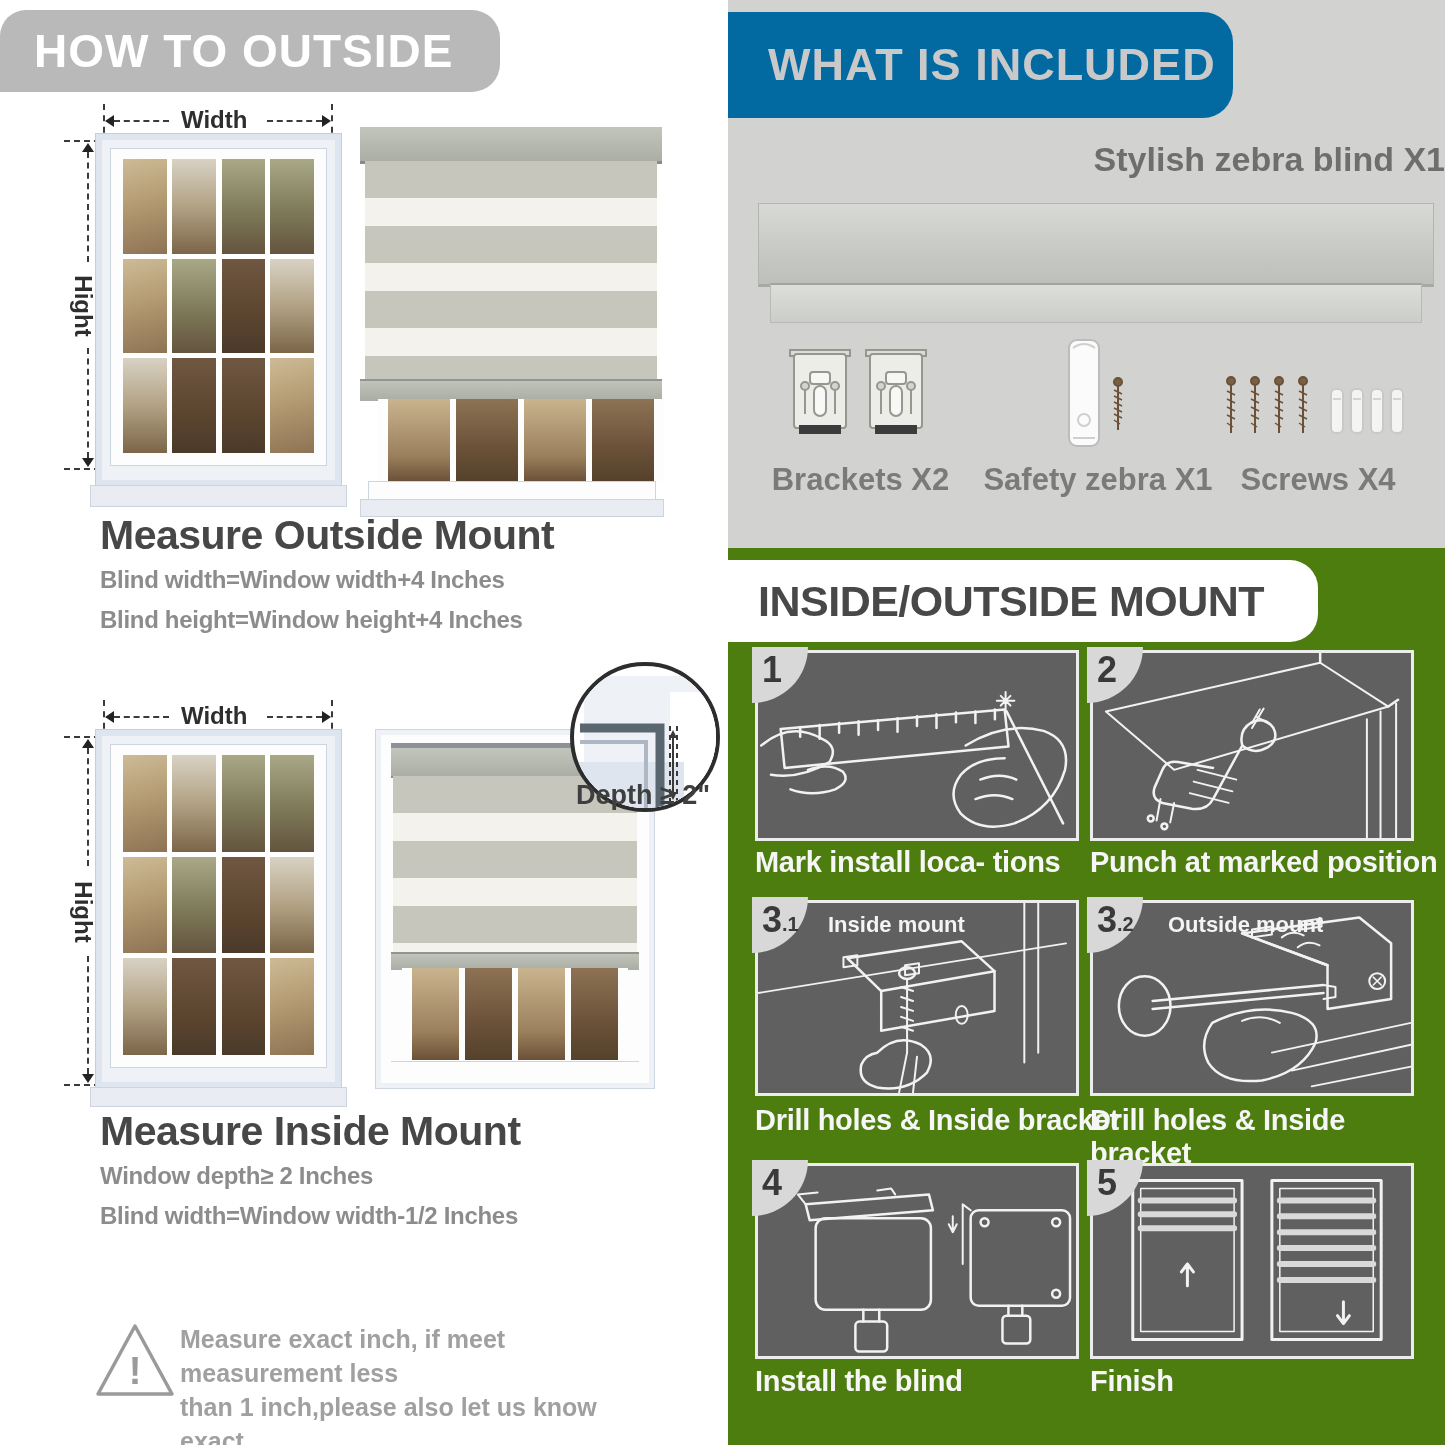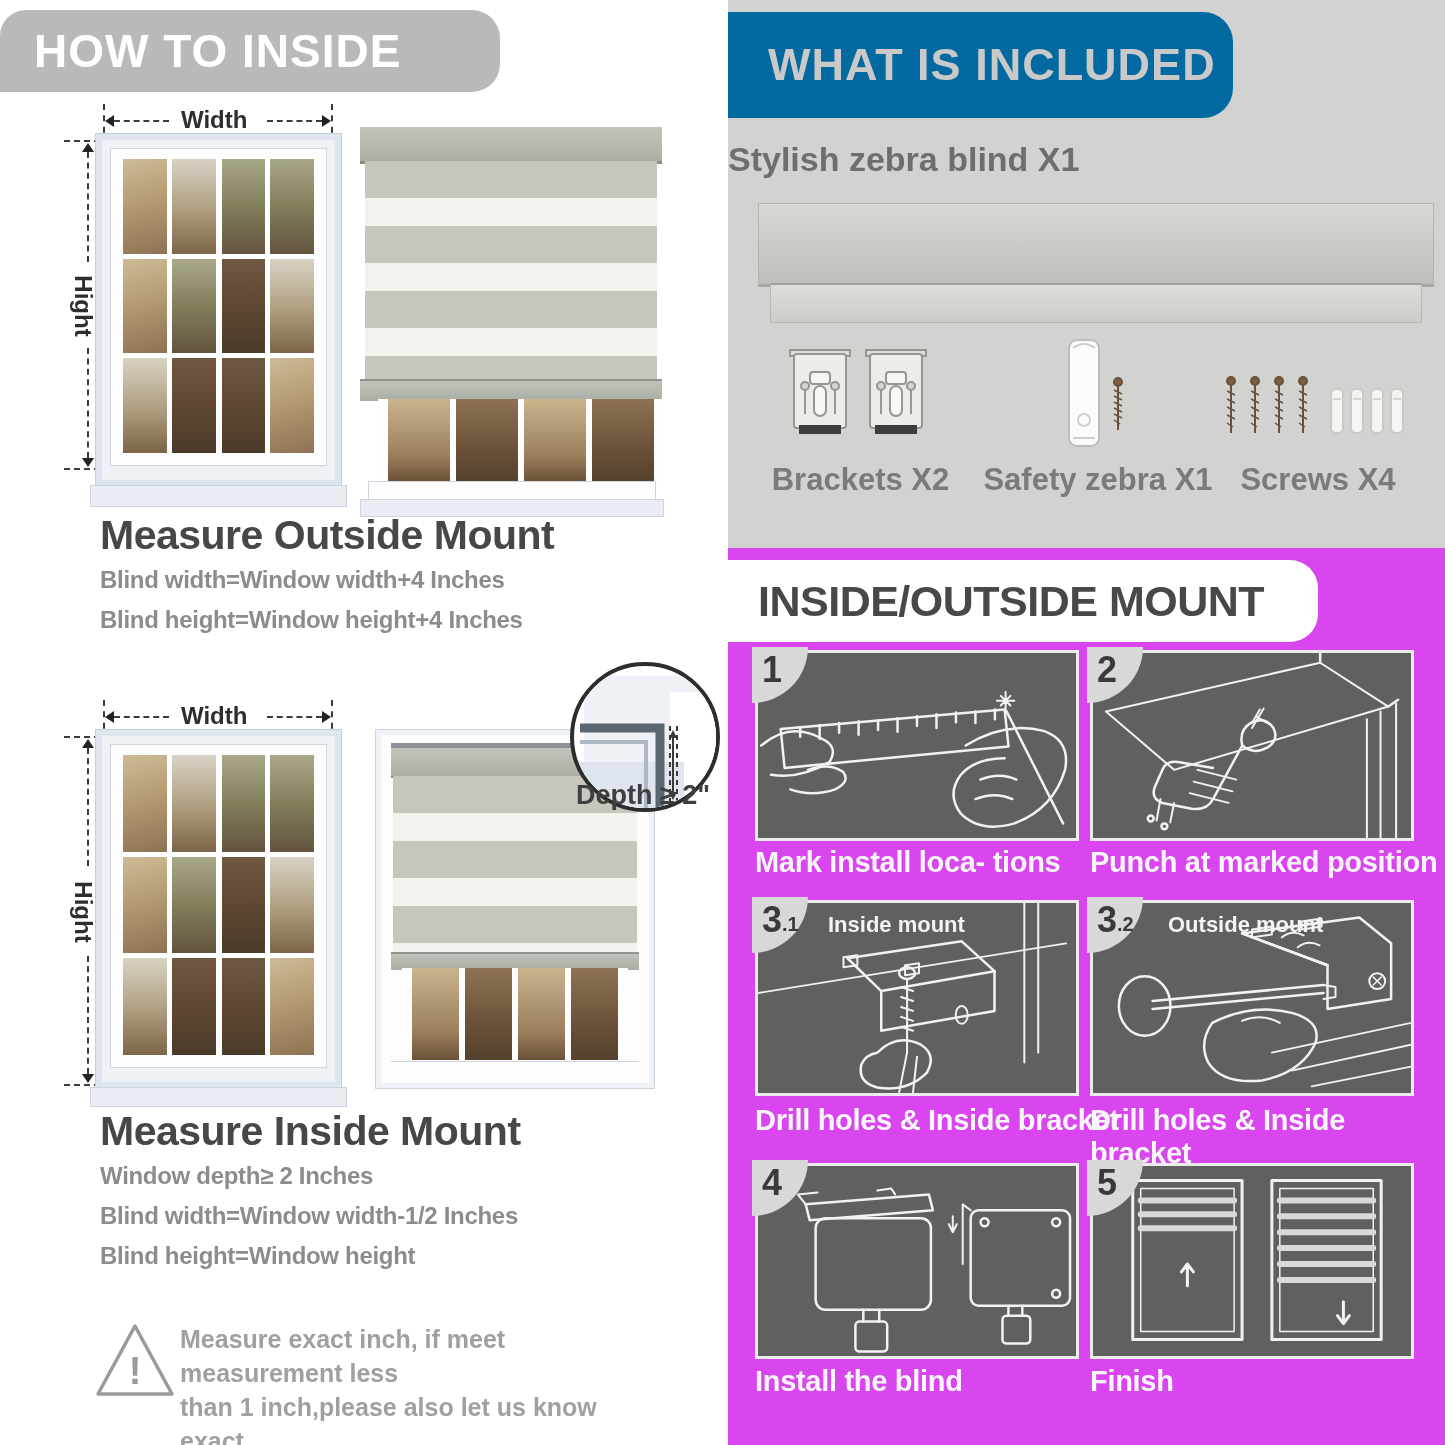--- a/index.html
+++ b/index.html
@@ -49,47 +49,47 @@
   
   .mag{border-radius:50%;border:4px solid #2d2d2d;background:#ffffff;overflow:hidden;}
 
   
   .warntext{font-weight:bold;color:#a0a0a0;font-size:25px;line-height:34px;}
 
   
   .panel-light{left:728px;top:0;width:717px;height:548px;background:#d2d3d1;}
   .band-white{background:#0369a1;border-radius:0 30px 30px 0;display:flex;align-items:center;}
   .inc-title{color:#c9c9c9;font-weight:bold;font-size:45px;letter-spacing:1px;padding-left:40px;}
-  .product-name{color:#6e6e6e;font-weight:bold;font-size:34px;text-align:left;}
+  .product-name{color:#6e6e6e;font-weight:bold;font-size:34px;text-align:right;}
   .bigrail{background:linear-gradient(180deg,#d8dad6 0%,#c7cac5 55%,#bcbfba 100%);
            border:1px solid #b2b5b0;border-bottom:3px solid #a6a9a4;}
   .bigrail2{background:linear-gradient(180deg,#dcded9 0%,#cacdc8 100%);border:1px solid #b7bab5;border-top:2px solid #9fa29d;}
   .itemlabel{color:#7a7a7a;font-weight:bold;font-size:31px;text-align:center;}
 
-  .panel-dark{left:728px;top:548px;width:717px;height:897px;background:#d946ef;}
+  .panel-dark{left:728px;top:548px;width:717px;height:897px;background:#4d7c0f;}
   .mount-band{background:#ffffff;border-radius:0 28px 28px 0;display:flex;align-items:center;}
   .mount-title{color:#484848;font-weight:bold;font-size:43px;letter-spacing:-.5px;padding-left:30px;}
 
   .step{position:absolute;border:3px solid #ececec;background:#606060;}
   .stepnum{position:absolute;left:-3px;top:-3px;width:56px;height:56px;border-radius:0 0 60px 0;
            background:#d8d8d8;display:flex;align-items:flex-start;justify-content:flex-start;}
   .stepnum b{color:#3a3a3a;font-size:36px;font-weight:bold;padding:2px 0 0 10px;}
   .stepnum i{color:#3a3a3a;font-size:20px;font-weight:bold;font-style:normal;padding-top:16px;}
   .steptitle{position:absolute;left:78px;top:12px;color:#f4f4f4;font-weight:bold;font-size:22px;}
   .caption{position:absolute;color:#f6f6f6;font-weight:bold;font-size:29px;letter-spacing:-.3px;}
   .lineart{position:absolute;inset:0;width:100%;height:100%;}
   .lineart *{vector-effect:non-scaling-stroke;}
 </style>
 </head>
 <body>
 
 <div id="stage">
 
   <div class="abs hdr-left">
-    <span>HOW TO INSIDE</span>
+    <span>HOW TO OUTSIDE</span>
   </div>
 
   <div class="abs" style="left:103px;top:104px;width:230px;height:40px;">
     <div class="abs dashline-v" style="left:0;top:0;height:40px;"></div>
     <div class="abs dashline-v" style="right:0;top:0;height:40px;"></div>
     <div class="abs ah left" style="left:2px;top:11px;"></div>
     <div class="abs ah right" style="right:2px;top:11px;"></div>
     <div class="abs dashline-h" style="left:11px;top:16px;width:55px;"></div>
     <div class="abs dashline-h" style="right:11px;top:16px;width:55px;"></div>
     <div class="abs mlabel" style="left:78px;top:2px;">Width</div>
@@ -217,21 +217,20 @@
       <path d="M99 70 L99 128" stroke="#3a3a3a" stroke-width="2"></path>
       <path d="M99 64 L95 72 L103 72 Z" fill="#3a3a3a"></path>
       <path d="M99 134 L95 126 L103 126 Z" fill="#3a3a3a"></path>
     </svg>
   </div>
   <div class="abs mlabel" style="left:576px;top:780px;font-size:27px;color:#3f3f3f;">Depth ≥ 2"</div>
 
   <div class="abs h2" style="left:100px;top:1108px;">Measure Inside Mount</div>
   <div class="abs sub" style="left:100px;top:1162px;">Window depth≥ 2 Inches</div>
   <div class="abs sub" style="left:100px;top:1202px;">Blind width=Window width-1/2 Inches</div>
-  <div class="abs sub" style="left:100px;top:1242px;">Blind height=Window height</div>
 
   <div class="abs" style="left:92px;top:1318px;width:86px;height:86px;">
     <svg class="lineart" viewBox="0 0 86 86">
       <path d="M43 8 L80 76 L6 76 Z" fill="none" stroke="#9a9a9a" stroke-width="3.5" stroke-linejoin="round"></path>
       <text x="43" y="66" text-anchor="middle" font-size="38" font-weight="bold" fill="#9a9a9a" font-family="Liberation Sans, sans-serif">!</text>
     </svg>
   </div>
   <div class="abs warntext" style="left:180px;top:1322px;width:470px;">
     <div>Measure exact inch, if meet measurement less</div>
     <div>than 1 inch,please also let us know exact</div>

